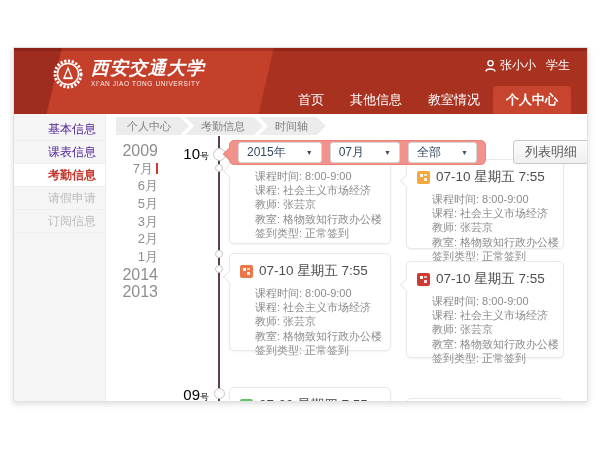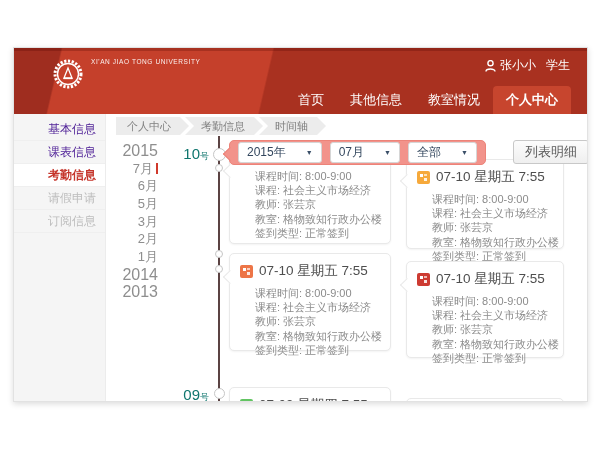--- a/index.html
+++ b/index.html
@@ -42,21 +42,21 @@
                  border-bottom:9px solid transparent;border-left:9px solid #fff;}
   .crumb:first-child{padding-left:11px;}
   .crumb:first-child::before{display:none;}
   
   .periods{position:absolute;left:94px;top:28px;width:50px;text-align:right;}
   .period{height:17.7px;display:flex;align-items:center;justify-content:flex-end;
           color:#8e8e8e;cursor:pointer;}
   .period.year{font-size:16px;}
   .period.month{font-size:13px;}
   .tick{display:inline-block;width:2px;height:11px;background:#d0392b;margin-left:3px;}
-  .day{position:absolute;width:48px;text-align:right;color:#0f766e;}
+  .day{position:absolute;width:48px;text-align:right;color:#000000;}
   .day .num{font-size:15px;}
   .day .suf{font-size:9px;}
   .tl-line{position:absolute;left:204px;top:22px;bottom:0;width:2px;background:#5b4343;}
   .node{position:absolute;background:#fff;border:1px solid #c6c6c6;border-radius:50%;
         box-sizing:border-box;z-index:2;}
   
   .filterbar{position:absolute;left:215px;top:26px;height:25px;display:flex;align-items:center;
              gap:8px;padding:0 8px;background:#f2938b;border:1px solid #ec8379;border-radius:5px;
              z-index:5;box-sizing:border-box;}
   .filter-tail{position:absolute;left:-5px;top:8px;width:9px;height:9px;background:#f2938b;
@@ -90,20 +90,21 @@
 <div class="window">
 
   <div class="hdr">
     <svg class="logo" width="30" height="30" viewBox="0 0 30 30">
       <circle cx="15" cy="15" r="13" fill="none" stroke="#ffffff" stroke-width="3" stroke-dasharray="2.2 1.6"></circle>
       <circle cx="15" cy="15" r="10.5" fill="none" stroke="#ffffff" stroke-width="1.4"></circle>
       <path d="M11 19 L15 9 L19 19 Z" fill="none" stroke="#ffffff" stroke-width="1.3"></path>
       <line x1="10.5" y1="19.5" x2="19.5" y2="19.5" stroke="#ffffff" stroke-width="1.3"></line>
     </svg>
     <div class="brand">
+      <div class="cn">西安交通大学</div>
       <div class="en">XI'AN JIAO TONG UNIVERSITY</div>
     </div>
     <div class="user">
       <svg width="11" height="12" viewBox="0 0 11 12">
         <circle cx="5.5" cy="3.2" r="2.6" fill="none" stroke="#fff" stroke-width="1.4"></circle>
         <path d="M1 11.5 C1 8.2 10 8.2 10 11.5" fill="none" stroke="#fff" stroke-width="1.4"></path>
       </svg>
       <span>张小小</span>
       <span class="role">学生</span>
     </div>
@@ -126,21 +127,21 @@
     </div>
 
     <div class="crumbs">
       <div class="crumb">个人中心</div>
       <div class="crumb">考勤信息</div>
       <div class="crumb">时间轴</div>
     </div>
 
     <div class="periods">
       <div class="period year">
-          <span>2015</span>
+          <span>2009</span>
         </div>
       <div class="period month">
           <span>7月</span>
           <span class="tick"></span>
         </div>
       <div class="period month">
           <span>6月</span>
         </div>
       <div class="period month">
           <span>5月</span>

